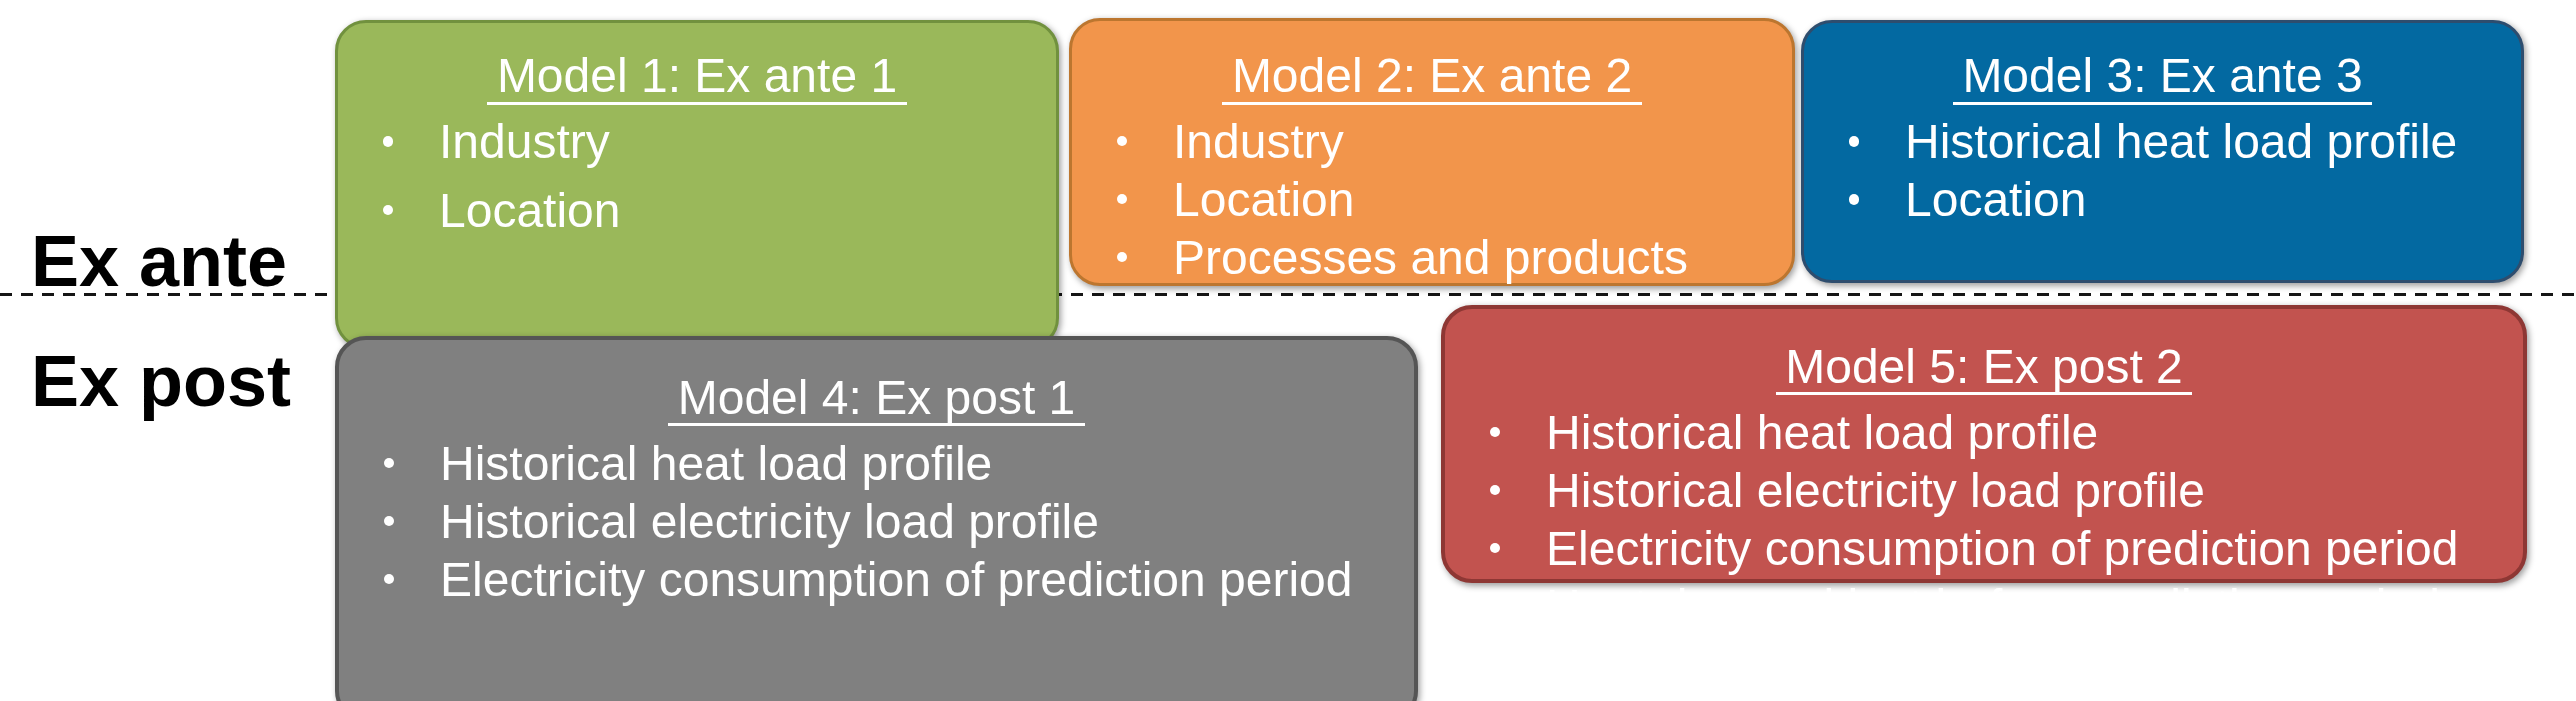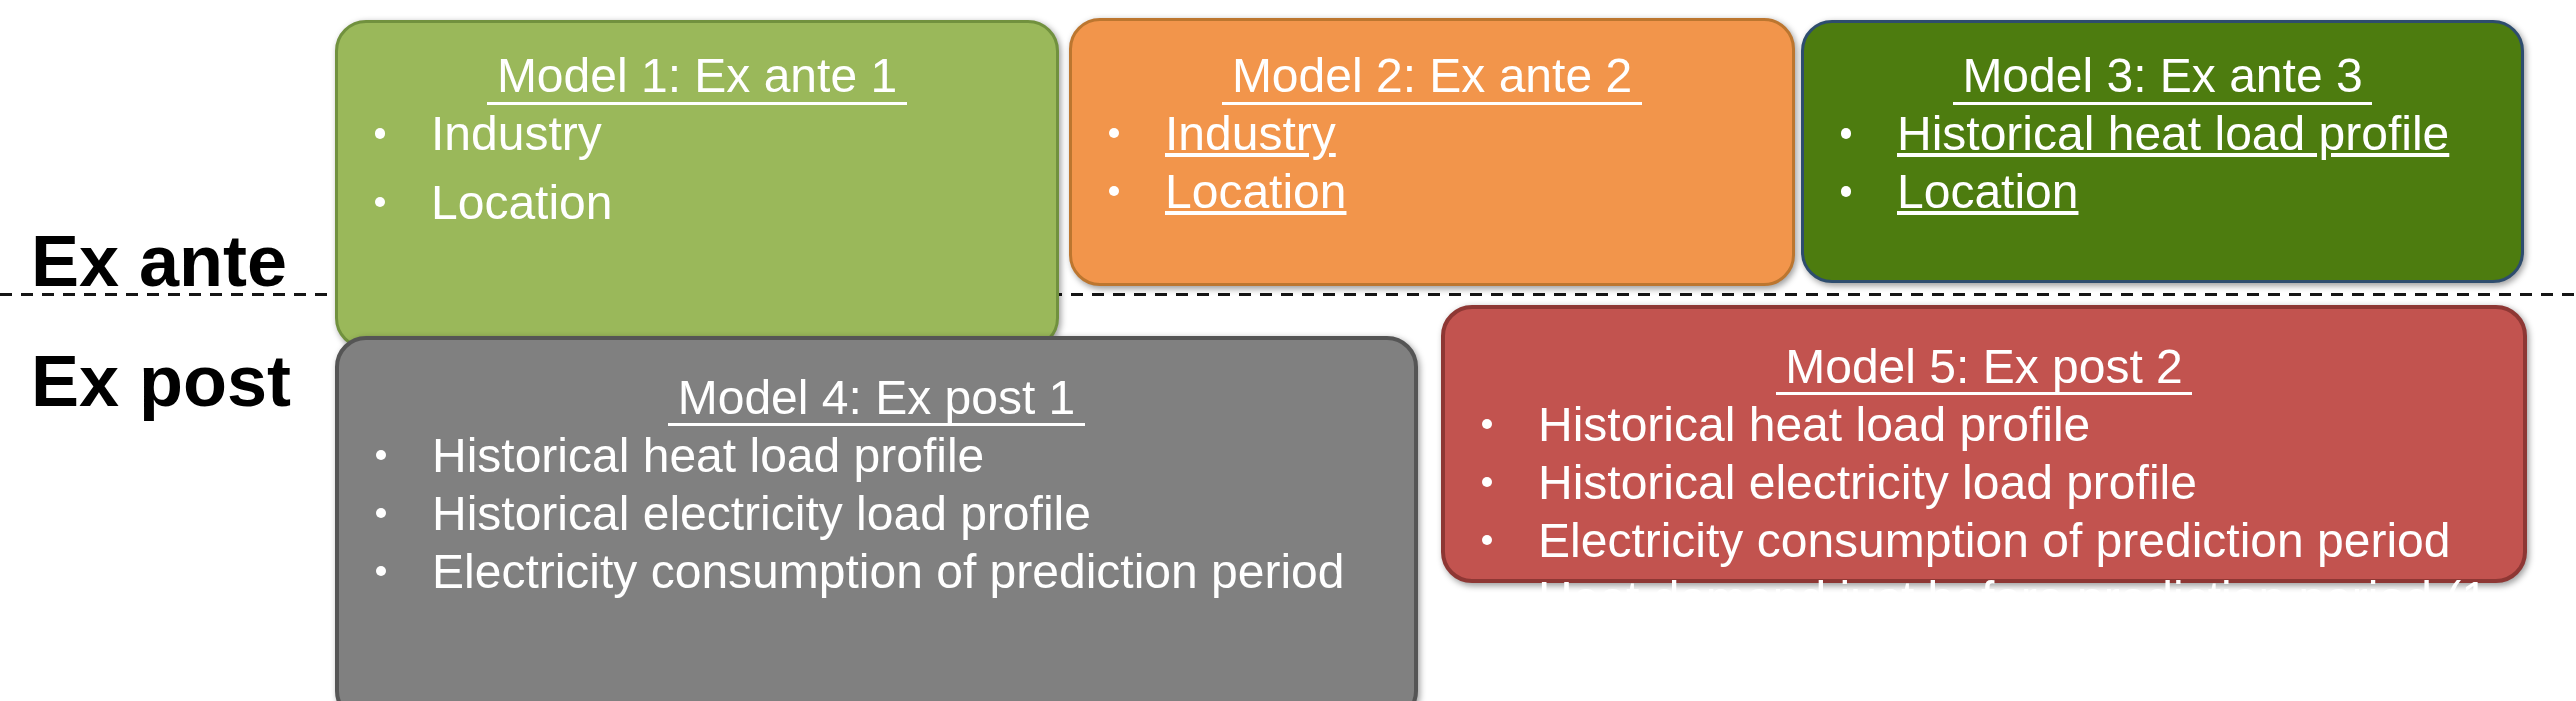--- a/index.html
+++ b/index.html
@@ -38,37 +38,37 @@
   }
   .box {
     position: absolute;
     box-sizing: border-box;
     border-style: solid;
     border-radius: 31px;
     color: #ffffff;
     box-shadow: 2px 2.7px 6.1px rgba(0,0,0,0.38);
   }
   .box.toprow { border-width: 3.4px; padding-top: 24px; }
-  #box-model-2 { padding-top: 26.5px; text-decoration: underline; }
+  #box-model-2 { padding-top: 26.5px; }
   .box.bottomrow { border-width: 4.8px; padding-top: 28.5px; }
   .box-title {
     text-align: center;
     font-size: 48px;
     line-height: 58px;
     white-space: nowrap;
   }
   .box-title .underlined {
     display: inline-block;
     line-height: 1.08;
     border-bottom: 3.4px solid currentColor;
     padding: 0 9.5px;
   }
   ul.bullets {
     margin: 0;
-    padding: 0;
+    padding: 8px;
     list-style: none;
   }
   ul.bullets li {
     position: relative;
     padding-left: 93px;
     padding-right: 8.1px;
     font-size: 48px;
     line-height: 58px;
   }
   ul.bullets li::before {
@@ -109,24 +109,25 @@
       </ul>
   </div>
 
   <div id="box-model-2" class="box toprow" style="background: rgb(242, 149, 75); border-color: rgb(188, 118, 47); color: rgb(255, 255, 255);">
     <div class="box-title">
       <span class="underlined">Model 2: Ex ante 2</span>
     </div>
     <ul class="bullets">
         <li>Industry</li>
         <li>Location</li>
+        <li>Processes and products</li>
       </ul>
   </div>
 
-  <div id="box-model-3" class="box toprow" style="background: #4d7c0f; border-color: rgb(46, 77, 110); color: rgb(255, 255, 255); text-decoration: underline;">
+  <div id="box-model-3" class="box toprow" style="background: #0369a1; border-color: rgb(46, 77, 110); color: rgb(255, 255, 255);">
     <div class="box-title">
       <span class="underlined">Model 3: Ex ante 3</span>
     </div>
     <ul class="bullets">
         <li>Historical heat load profile</li>
         <li>Location</li>
       </ul>
   </div>
 
   <div id="box-model-4" class="box bottomrow" style="background: rgb(128, 128, 128); border-color: rgb(85, 85, 85); color: rgb(255, 255, 255); margin-top: 31px;">

